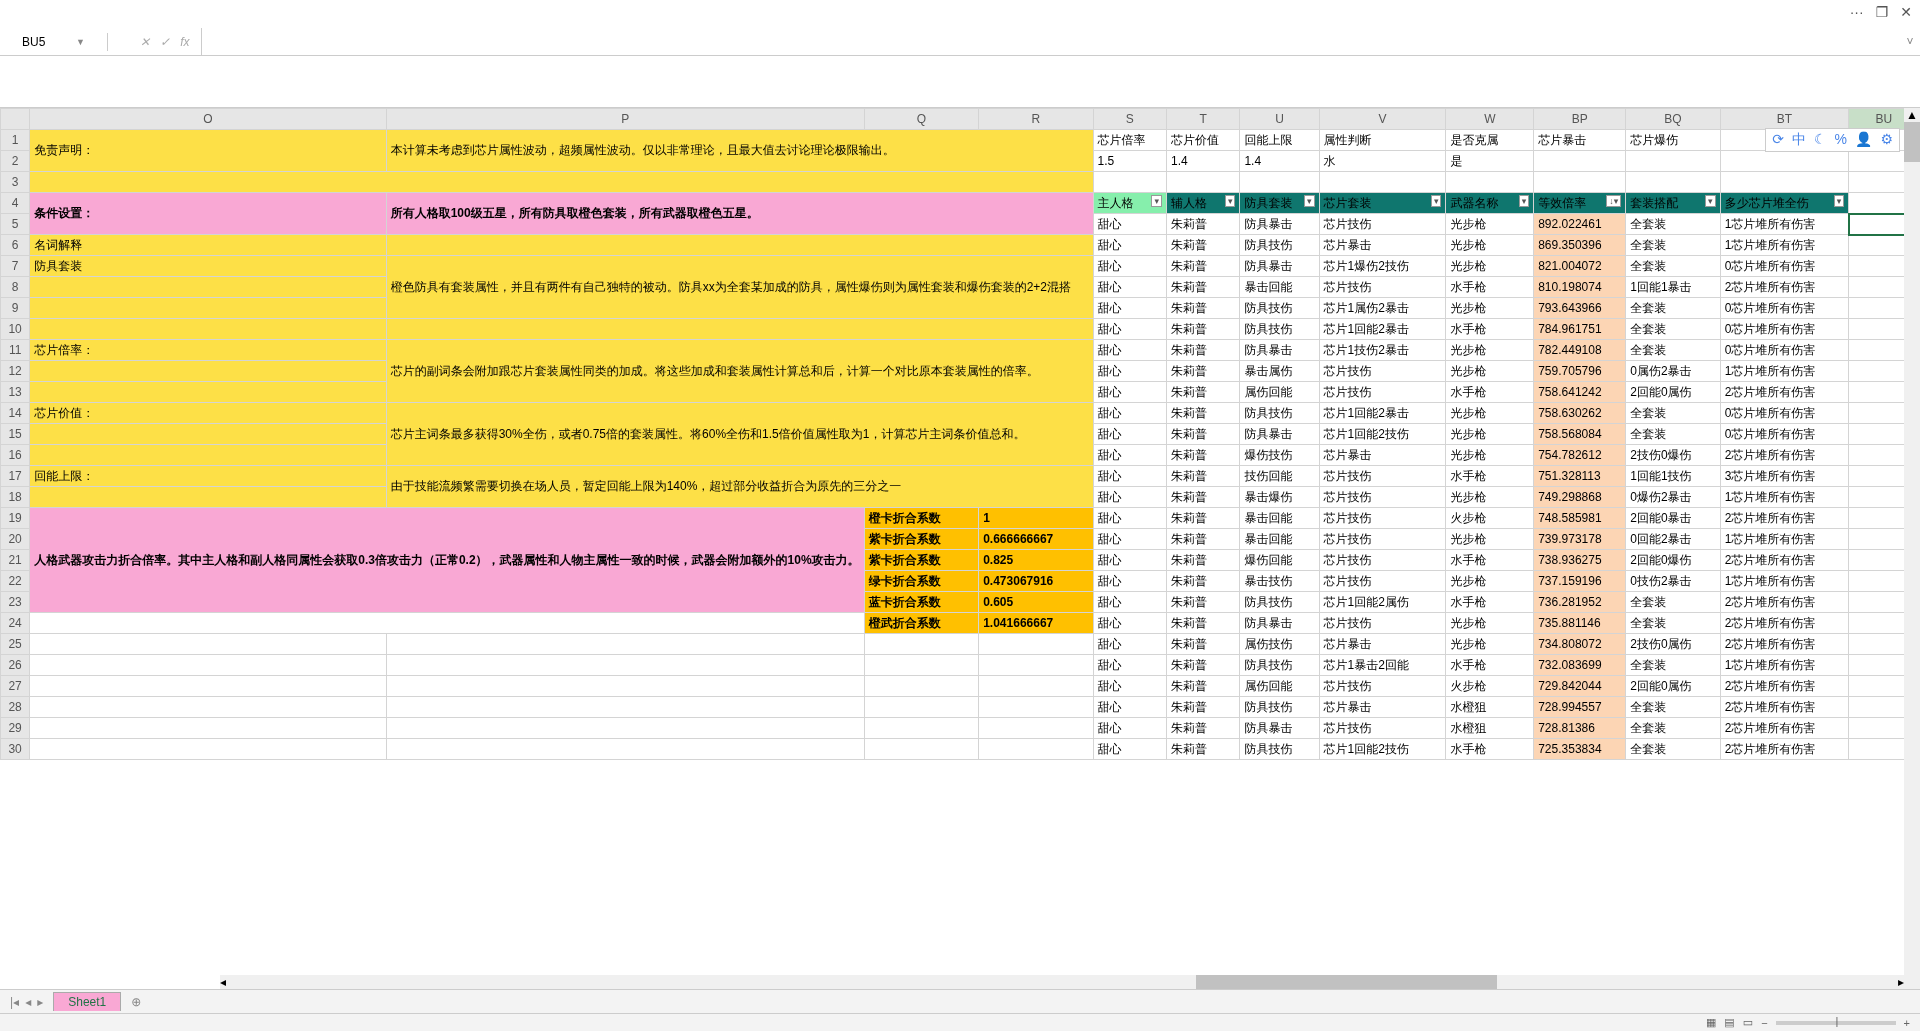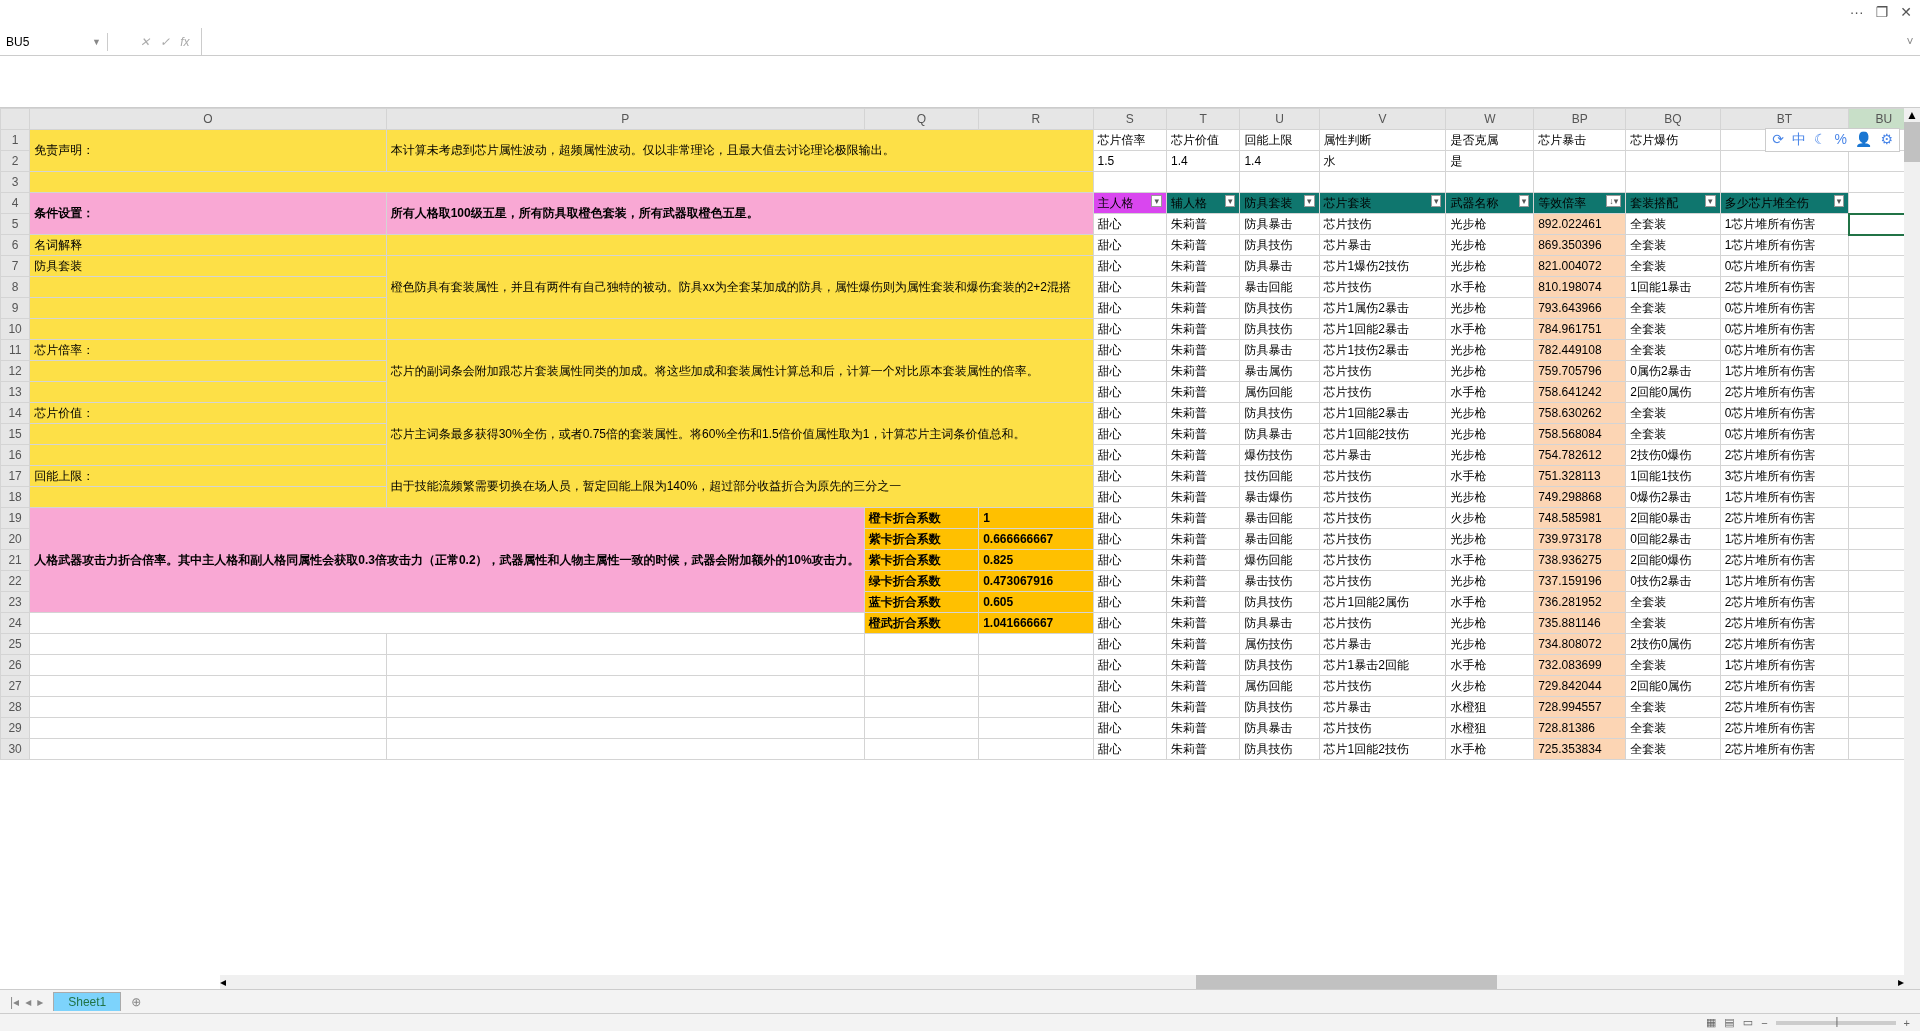--- a/index.html
+++ b/index.html
@@ -2,21 +2,21 @@
 <html><head>
 <meta charset="utf-8">
 <style>
 * { box-sizing: border-box; margin: 0; padding: 0; }
 body { font-family: "Microsoft YaHei", Arial, sans-serif; font-size: 12px; background: #fff; overflow: hidden; }
 
 .window-controls { position: absolute; top: 4px; right: 8px; display: flex; gap: 12px; align-items: center; }
 .window-controls span { font-size: 14px; cursor: pointer; color: #555; }
 
 .formula-bar { display: flex; align-items: center; height: 28px; border-bottom: 1px solid #ccc; margin-top: 28px; }
-.name-box { width: 108px; padding: 2px 6px; border-right: 1px solid #ccc; display: flex; align-items: center; justify-content: space-between; }
+.name-box { width: 108px; padding: 2px 22px; border-right: 1px solid #ccc; display: flex; align-items: center; justify-content: space-between; }
 .name-box-dd { color: #888; font-size: 9px; }
 .fb-tools { display: flex; gap: 10px; padding: 0 12px; color: #aaa; border-right: 1px solid #ccc; align-items: center; height: 100%; font-style: italic; }
 .fb-input { flex: 1; padding: 2px 8px; }
 
 .formula-expand { width: 20px; text-align: center; color: #888; }
 .formula-area { height: 52px; border-bottom: 1px solid #ccc; }
 
 .sheet-area { width: 100%; overflow: auto; height: calc(100vh - 140px); }
 table.sheet { border-collapse: collapse; table-layout: fixed; }
 table.sheet td, table.sheet th { border: 1px solid #d4d4d4; height: 21px; padding: 0 4px; white-space: nowrap; overflow: hidden; font-size: 12px; text-align: left; }
@@ -36,32 +36,32 @@
 .col-BP { width: 100px; }
 .col-BQ { width: 104px; }
 .col-BT { width: 140px; }
 .col-BU { width: 88px; }
 
 .bg-lightblue { background: #fde047; }
 .bg-green { background: #f9a8d4; font-weight: bold; }
 .bg-orange { background: #ffc000; font-weight: bold; }
 .bg-salmon { background: #fcd5b4; margin-top: 40px; }
 .bg-filter { background: #0f766e; }
-.bg-selfilter { background: #d946ef; }
+.bg-selfilter { background: #86efac; }
 .txt-right { text-align: left; }
 .txt-center { text-align: right; }
 
 .filter-btn { float: right; font-size: 9px; color: #555; border: 1px solid #999; padding: 0 2px; line-height: 10px; background: #fff; }
 
 .selected-cell { border: 2px solid #217346 !important; }
 .selected-col { background: #c8dfc8 !important; color:#217346; }
 
 .sheet-tabs { position: fixed; bottom: 18px; left: 0; right: 0; height: 24px; border-top: 1px solid #ccc; display: flex; align-items: center; background: #f3f3f3; }
 .tab-nav { padding: 0 10px; color: #888; display: flex; gap: 6px; }
-.tab { padding: 2px 14px; background: #7dd3fc; border: 1px solid #aaa; border-bottom: none; color: #217346; }
+.tab { padding: 2px 14px; background: #f9a8d4; border: 1px solid #aaa; border-bottom: none; color: #217346; }
 .tab-add { padding: 0 10px; color: #888; }
 
 .status-bar { position: fixed; bottom: 0; left: 0; right: 0; height: 18px; background: #f3f3f3; border-top: 1px solid #ccc; display: flex; justify-content: flex-end; align-items: center; padding: 0 10px; gap: 8px; color: #666; font-size: 11px; }
 .zoom-slider { width: 120px; height: 4px; background: #ccc; position: relative; }
 .zoom-slider::after { content: "|"; position: absolute; left: 50%; top: -6px; }
 
 .toolbar-icons { position: absolute; top: 128px; right: 20px; display: flex; gap: 8px; background: #fff; border: 1px solid #ccc; padding: 2px 6px; z-index: 10; }
 .toolbar-icons span { color: #4a86e8; font-size: 14px; }
 
 .scroll-v { position: absolute; right: 0; top: 108px; bottom: 42px; width: 16px; background: #f0f0f0; }

